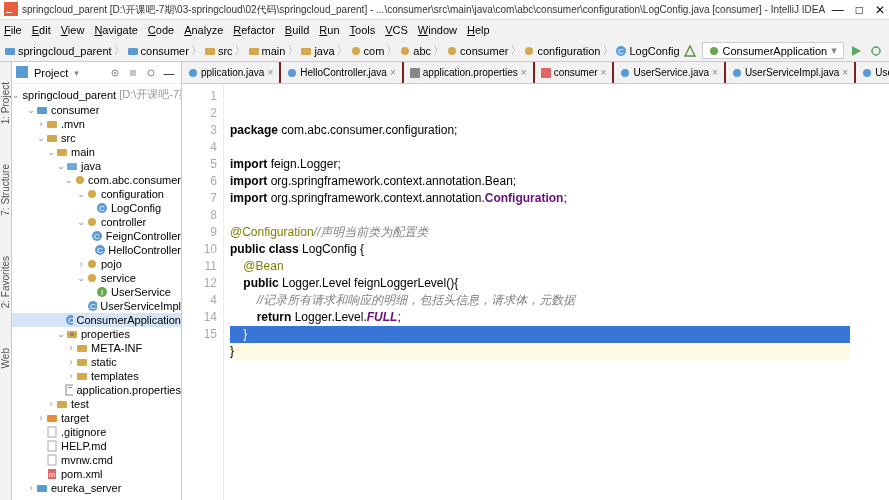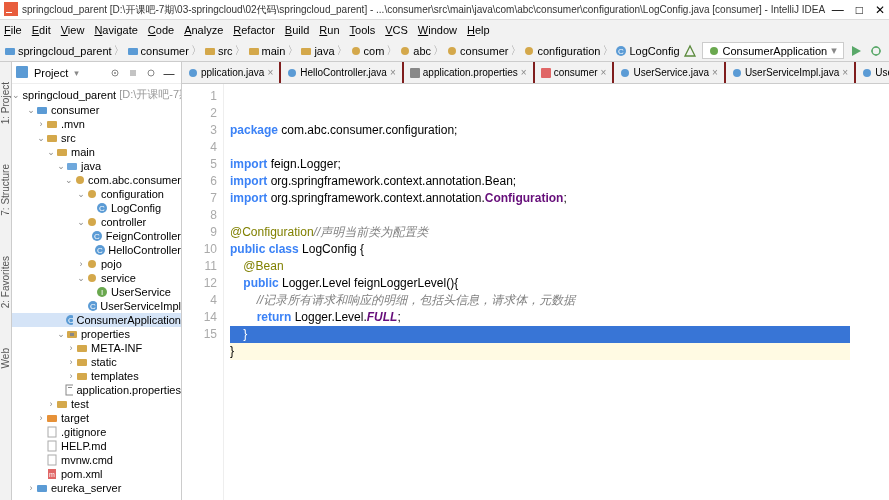--- a/index.html
+++ b/index.html
@@ -30,21 +30,21 @@
     .tree-item.sel { background: #d5e4f7; }
     .indent { display: inline-block; }
     .arrow { width: 10px; display: inline-block; text-align: center; color: #888; font-size: 9px; }
     .editor-area { flex: 1; display: flex; flex-direction: column; background: #fff; }
     .tab-bar { height: 22px; background: #f2f2f2; display: flex; align-items: center; border-bottom: 1px solid #ccc; overflow: hidden; }
     .tab { display: flex; align-items: center; padding: 0 6px; height: 22px; gap: 3px; font-size: 10px; cursor: pointer; border-right: 2px solid #7f1d1d; }
     .tab-close { color: #888; font-size: 10px; }
     .code-area { flex: 1; display: flex; font-family: "Consolas", "Courier New", monospace; font-size: 12px; position: relative; }
     .gutter { width: 42px; background: #fff; text-align: right; color: #aaa; padding: 4px 6px; line-height: 17px; border-right: 1px solid #eee; }
     .code { flex: 1; padding: 4px 6px; line-height: 17px; white-space: pre; position: relative; }
-    .kw { color: #3b82f6; font-weight: bold; }
+    .kw { color: #000000; font-weight: bold; }
     .anno { color: #808000; }
     .comment { color: #808080; font-style: italic; margin-top: 18px; }
     .cfg { color: #660e7a; font-weight: bold; }
     .full { color: #660e7a; font-style: italic; font-weight: bold; }
     .hl-line { background: #fffae3; }
     .sel-line { background: #3875d6; color: #fff; display: inline-block; min-width: 620px; }
     .folder-icon { fill: #d4a84b; }
   </style>
 </head>
 <body>

